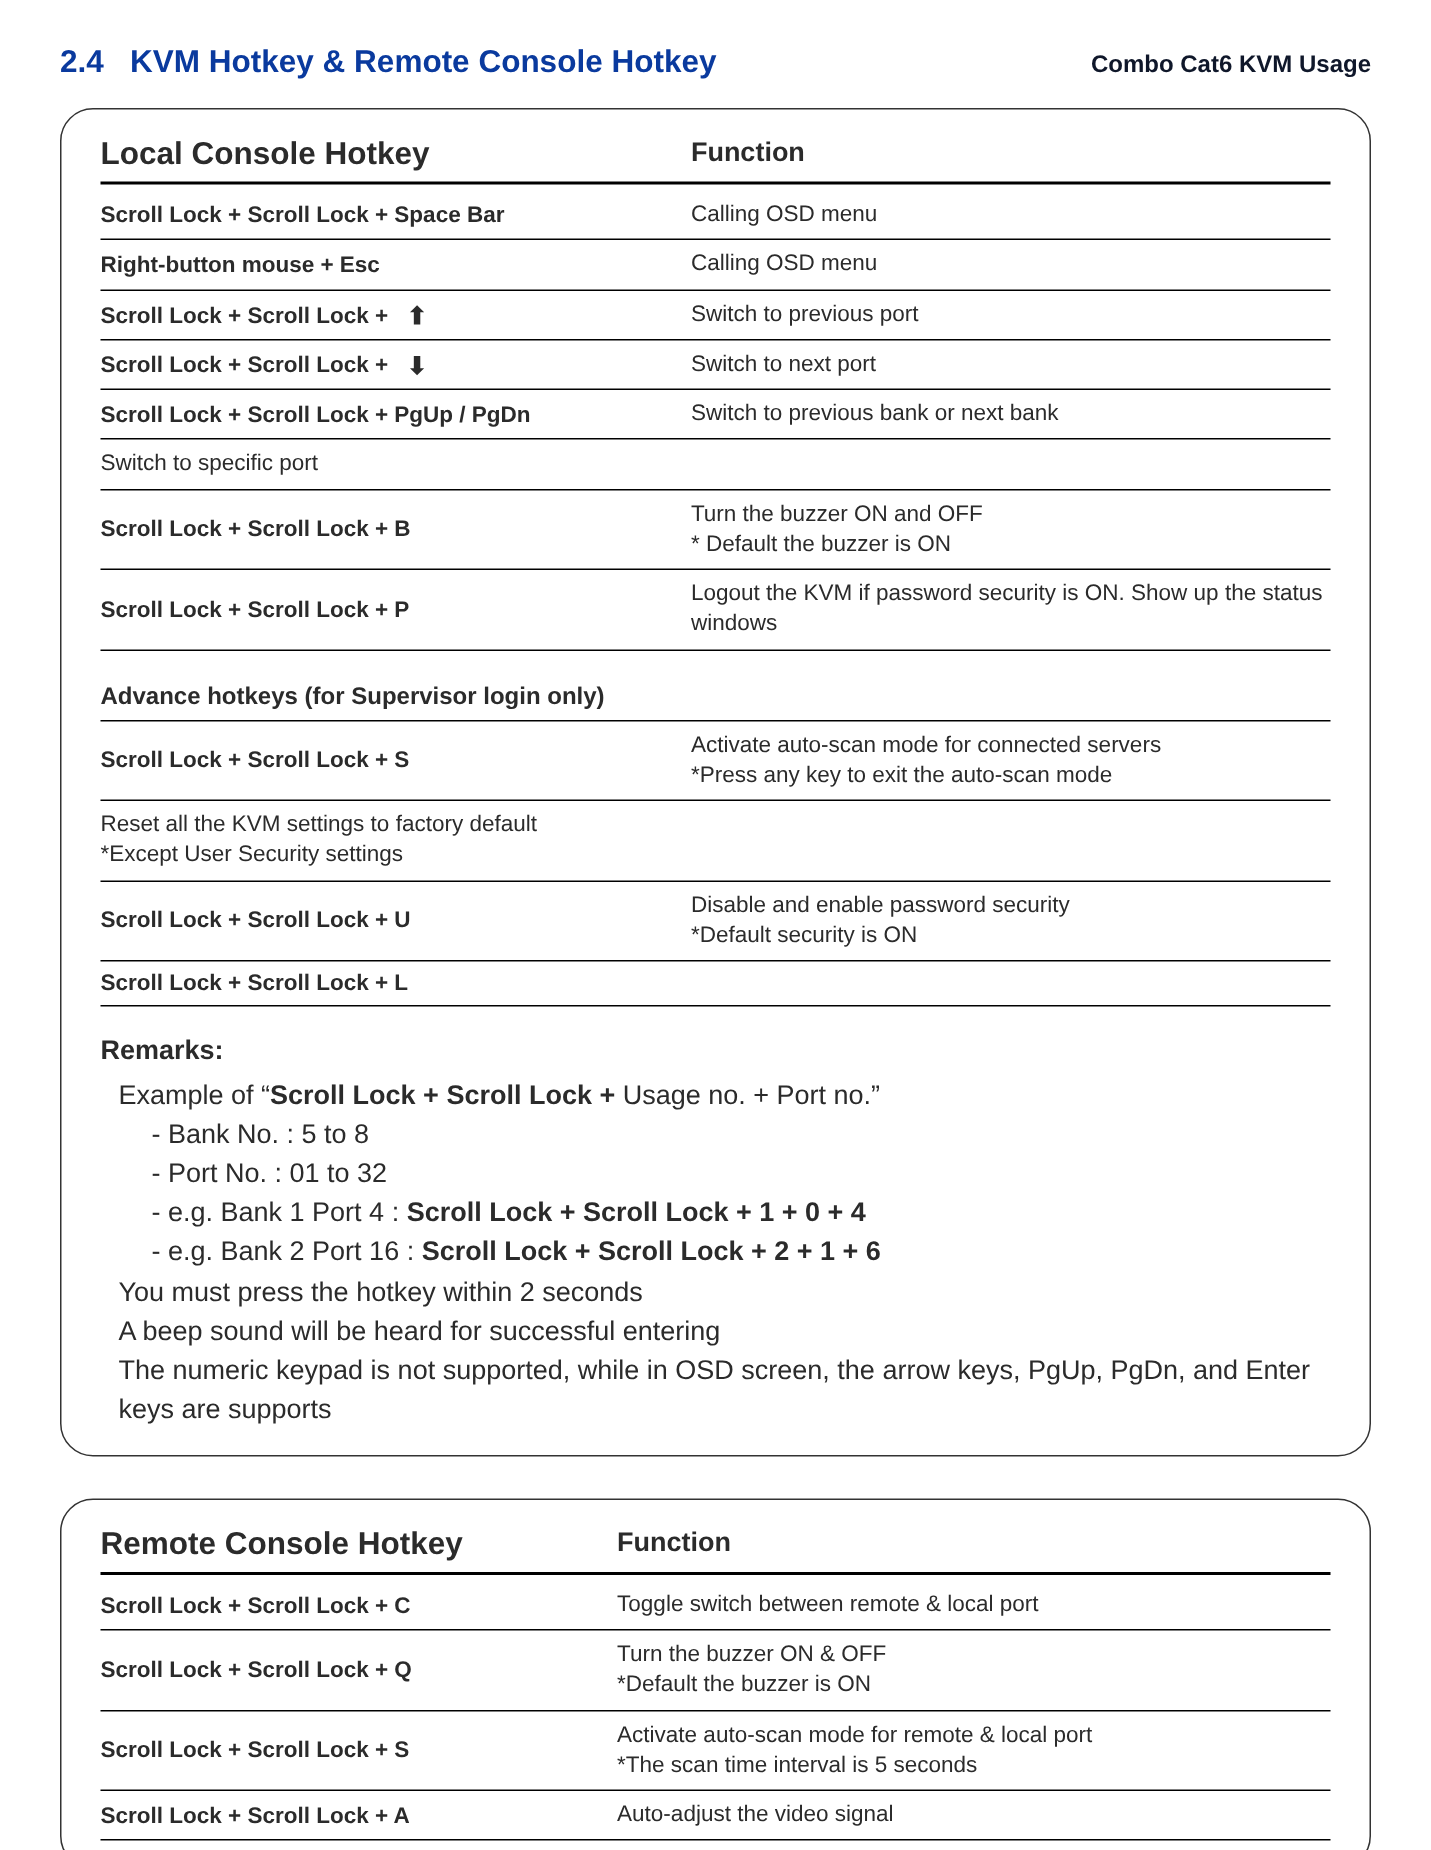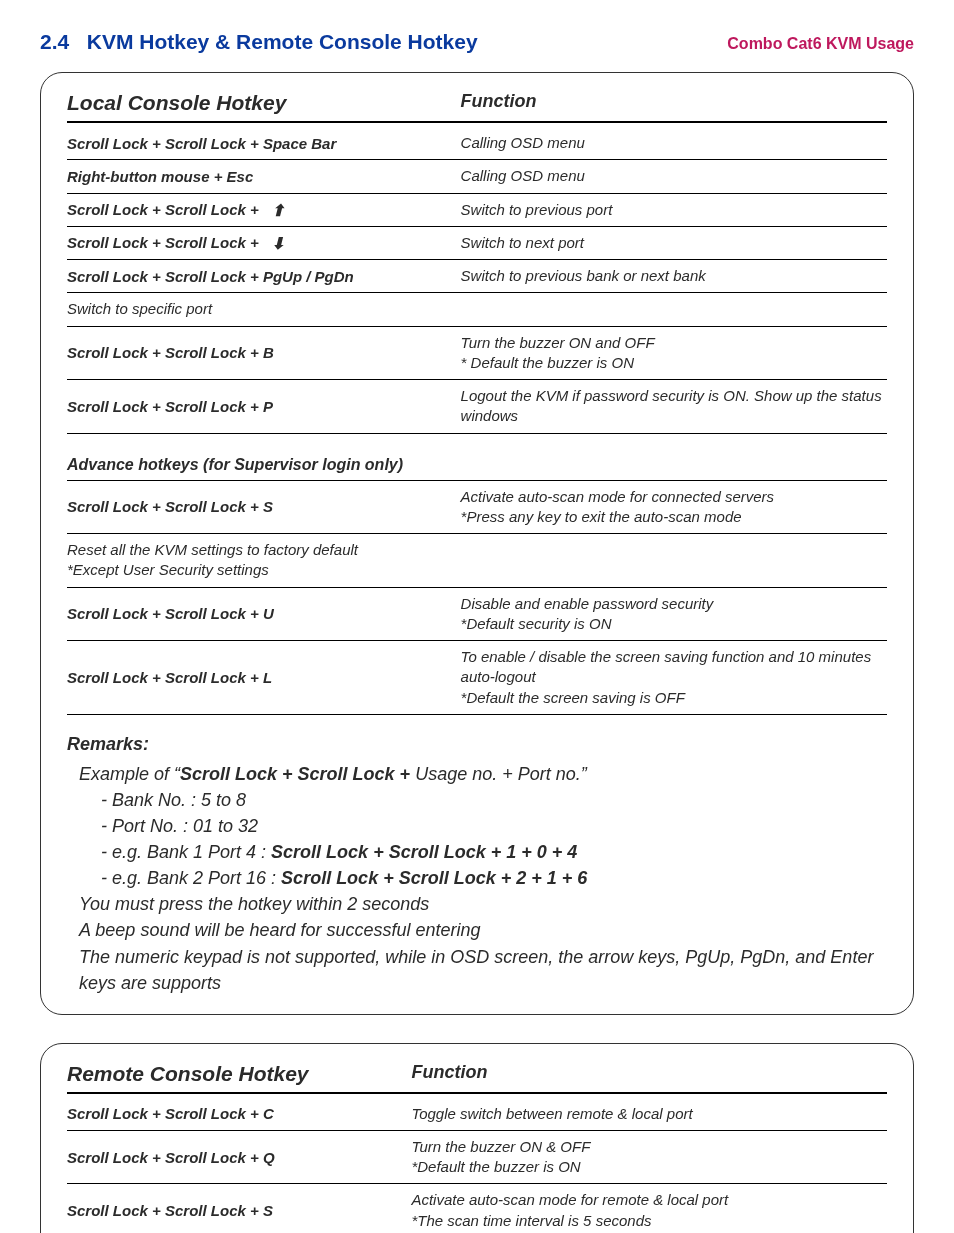--- a/index.html
+++ b/index.html
@@ -16,30 +16,29 @@
     justify-content: space-between;
     align-items: baseline;
     margin-bottom: 18px;
   }
   .header-title {
     color: #0a3a9e;
     font-size: 21px;
     font-weight: bold;
   }
   .header-right {
-    color: #be185d;
+    color: #0f172a;
     font-size: 16px;
     font-weight: bold;
   }
   .panel {
     border: 1.5px solid #333;
     border-radius: 22px;
     padding: 18px 26px 18px 26px;
     margin-bottom: 28px;
-    font-style: italic;
   }
   .tbl-head {
     display: flex;
     border-bottom: 2px solid #000;
     padding-bottom: 6px;
     margin-bottom: 4px;
   }
   .tbl-head .col-l {
     font-size: 21px;
     font-weight: bold;
@@ -169,21 +168,20 @@
   </div>
   <div class="row">
     <div class="col-r">Reset all the KVM settings to factory default<br>*Except User Security settings</div>
   </div>
   <div class="row">
     <div class="col-l kbold">Scroll Lock  +  Scroll Lock  +   U</div>
     <div class="col-r">Disable and enable password security<br>*Default security is ON</div>
   </div>
   <div class="row">
     <div class="col-l kbold">Scroll Lock  +  Scroll Lock  +   L</div>
-    <div class="col-r">To enable / disable the screen saving function and 10 minutes auto-logout<br>*Default the screen saving is OFF</div>
   </div>
 
   <div class="remarks-block">
     <div class="remarks-title">Remarks:</div>
     <div class="ind1">
       <span>Example of “</span><span class="kbold">Scroll Lock  +  Scroll Lock  +</span><span>   Usage no.  +  Port no.”</span>
     </div>
     <div class="ind2 bullet">Bank No. :  5 to 8</div>
     <div class="ind2 bullet">Port No. :  01 to 32</div>
     <div class="ind2">- <span>e.g. Bank 1 Port 4 :  </span><span class="kbold">Scroll Lock   +   Scroll Lock   +   1   +   0   +   4</span></div>

